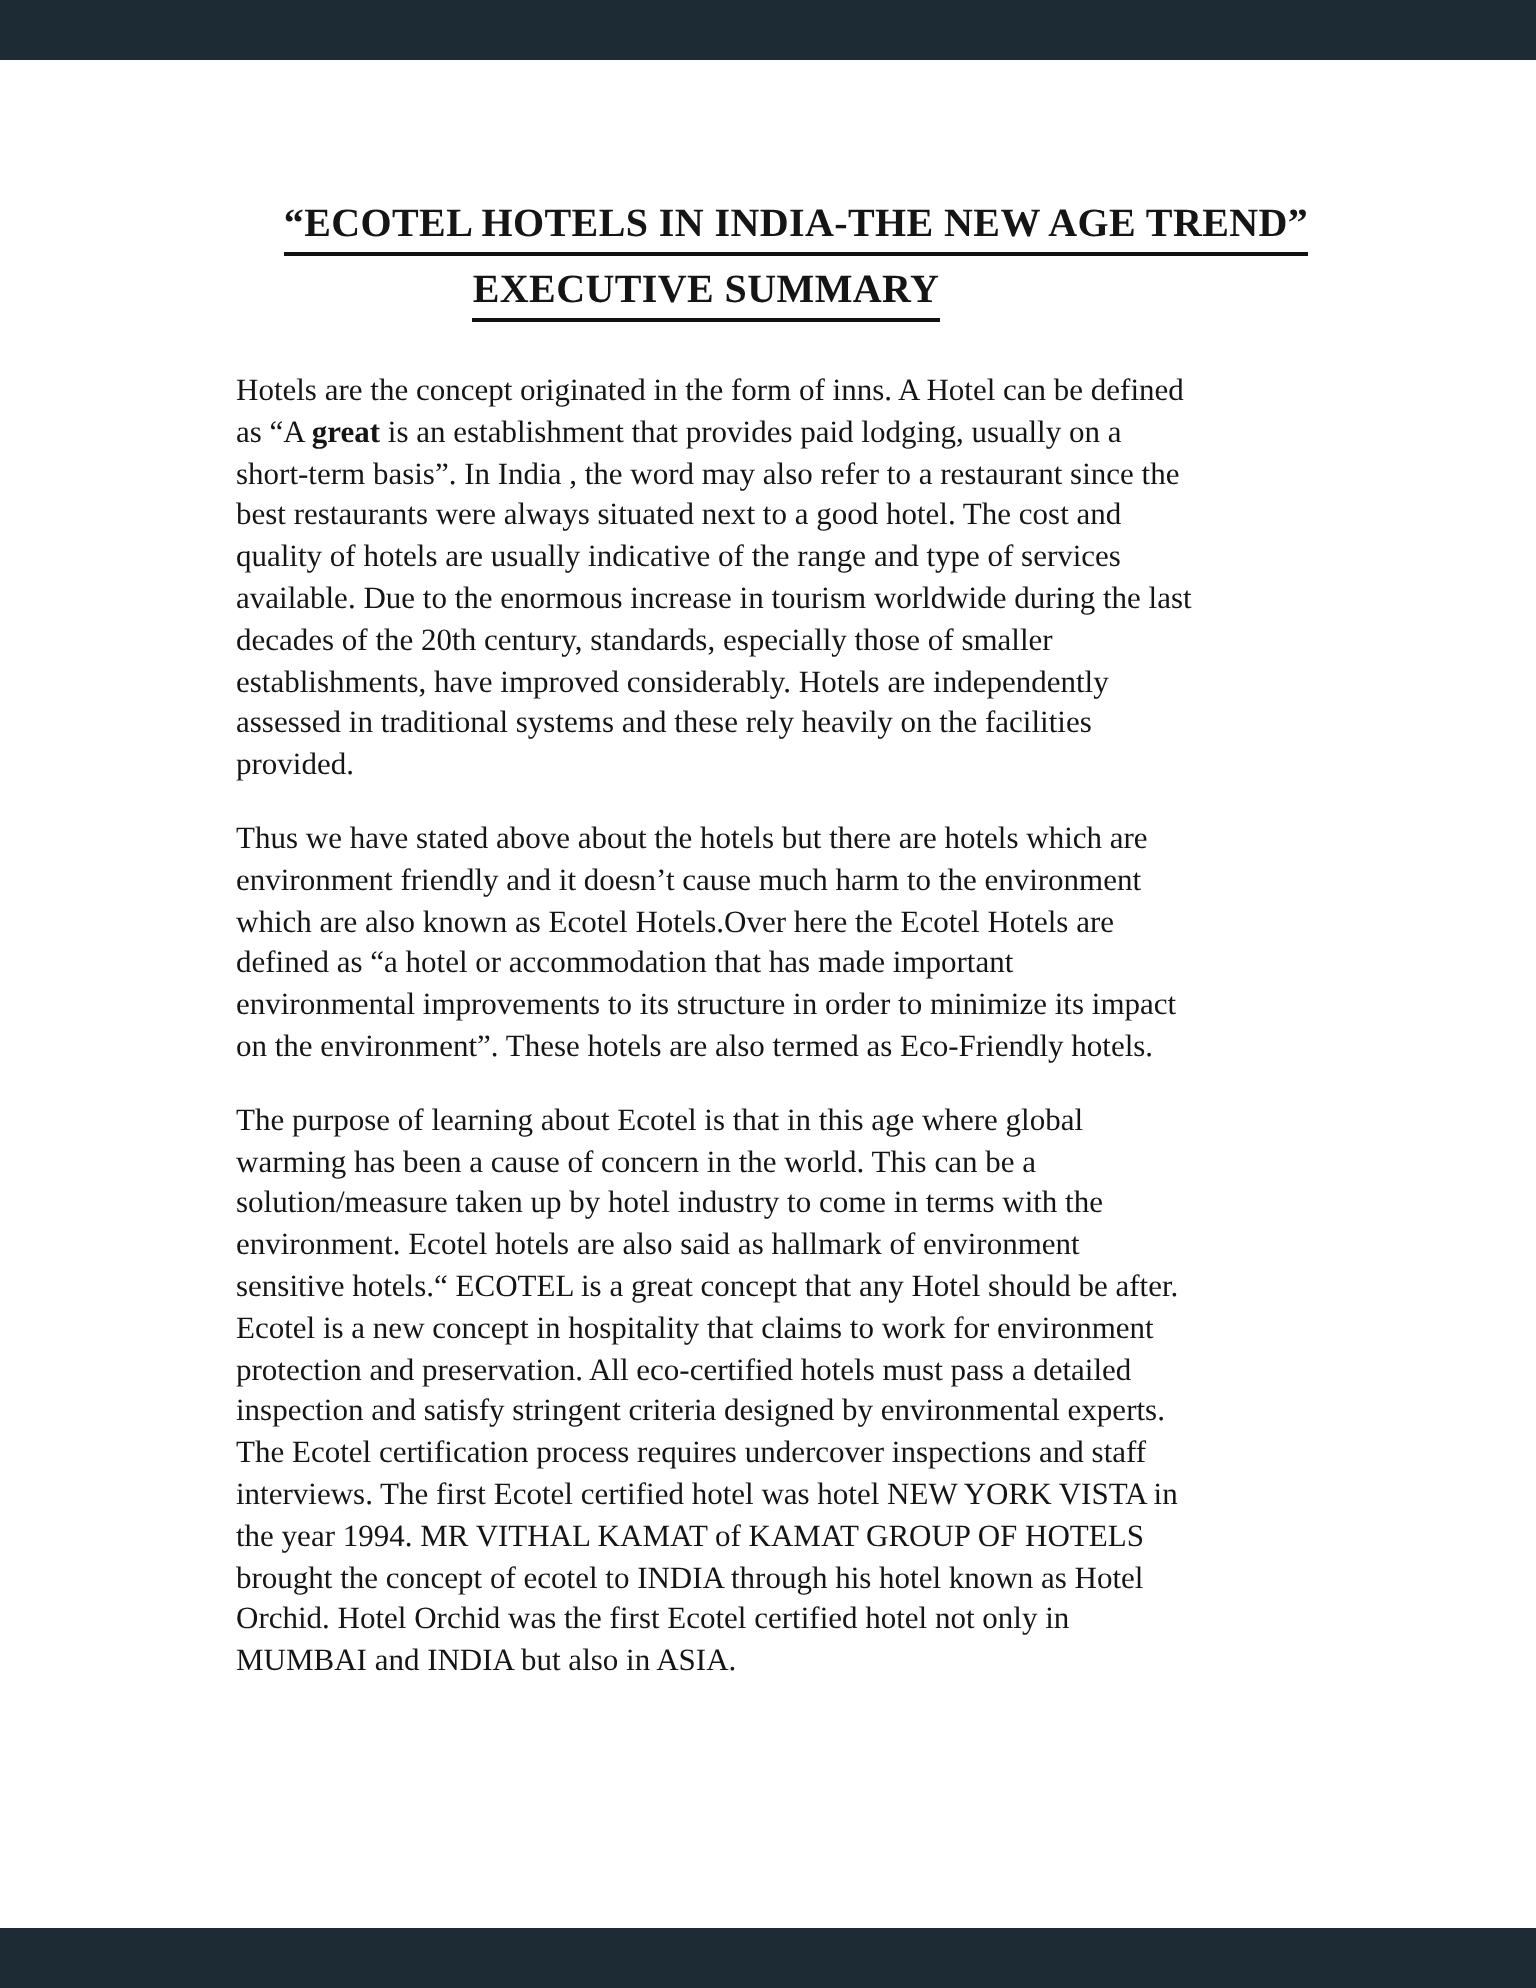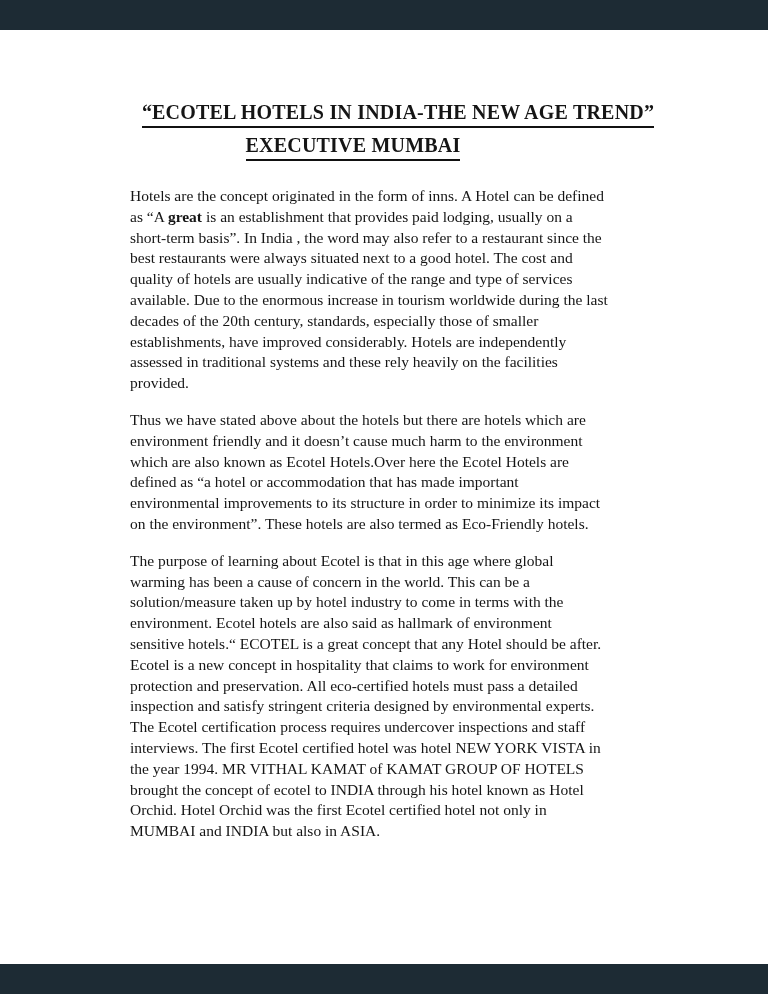--- a/index.html
+++ b/index.html
@@ -46,41 +46,41 @@
     margin-left: 28px;
   }
   .title-line.second {
     margin-top: 5px;
     transform: translateX(-45px);
   }
 
   .doc-body {
     position: absolute;
     top: 186px;
-    left: 130px;
+    left: 118px;
     width: 600px;
     font-size: 15.5px;
     line-height: 20.8px;
   }
   .doc-body p {
     margin: 0 0 16px 0;
     white-space: pre-line;
   }
   .doc-body b { font-weight: bold; }
 </style>
 </head>
 <body>
 
 <div class="screen">
 
   <div class="letterbox top"></div>
 
   <h1 class="doc-title">
     <span class="title-line first"><span class="u">“ECOTEL HOTELS IN INDIA-THE NEW AGE TREND”</span></span>
-    <span class="title-line second"><span class="u">EXECUTIVE MUMBAI</span></span>
+    <span class="title-line second"><span class="u">EXECUTIVE SUMMARY</span></span>
   </h1>
 
   <div class="doc-body">
     <p><span>Hotels are the concept originated in the form of inns. A Hotel can be defined
 as “A </span><b>great</b><span> is an establishment that provides paid lodging, usually on a
 short-term basis”. In India , the word may also refer to a restaurant since the
 best restaurants were always situated next to a good hotel. The cost and
 quality of hotels are usually indicative of the range and type of services
 available. Due to the enormous increase in tourism worldwide during the last
 decades of the 20th century, standards, especially those of smaller

